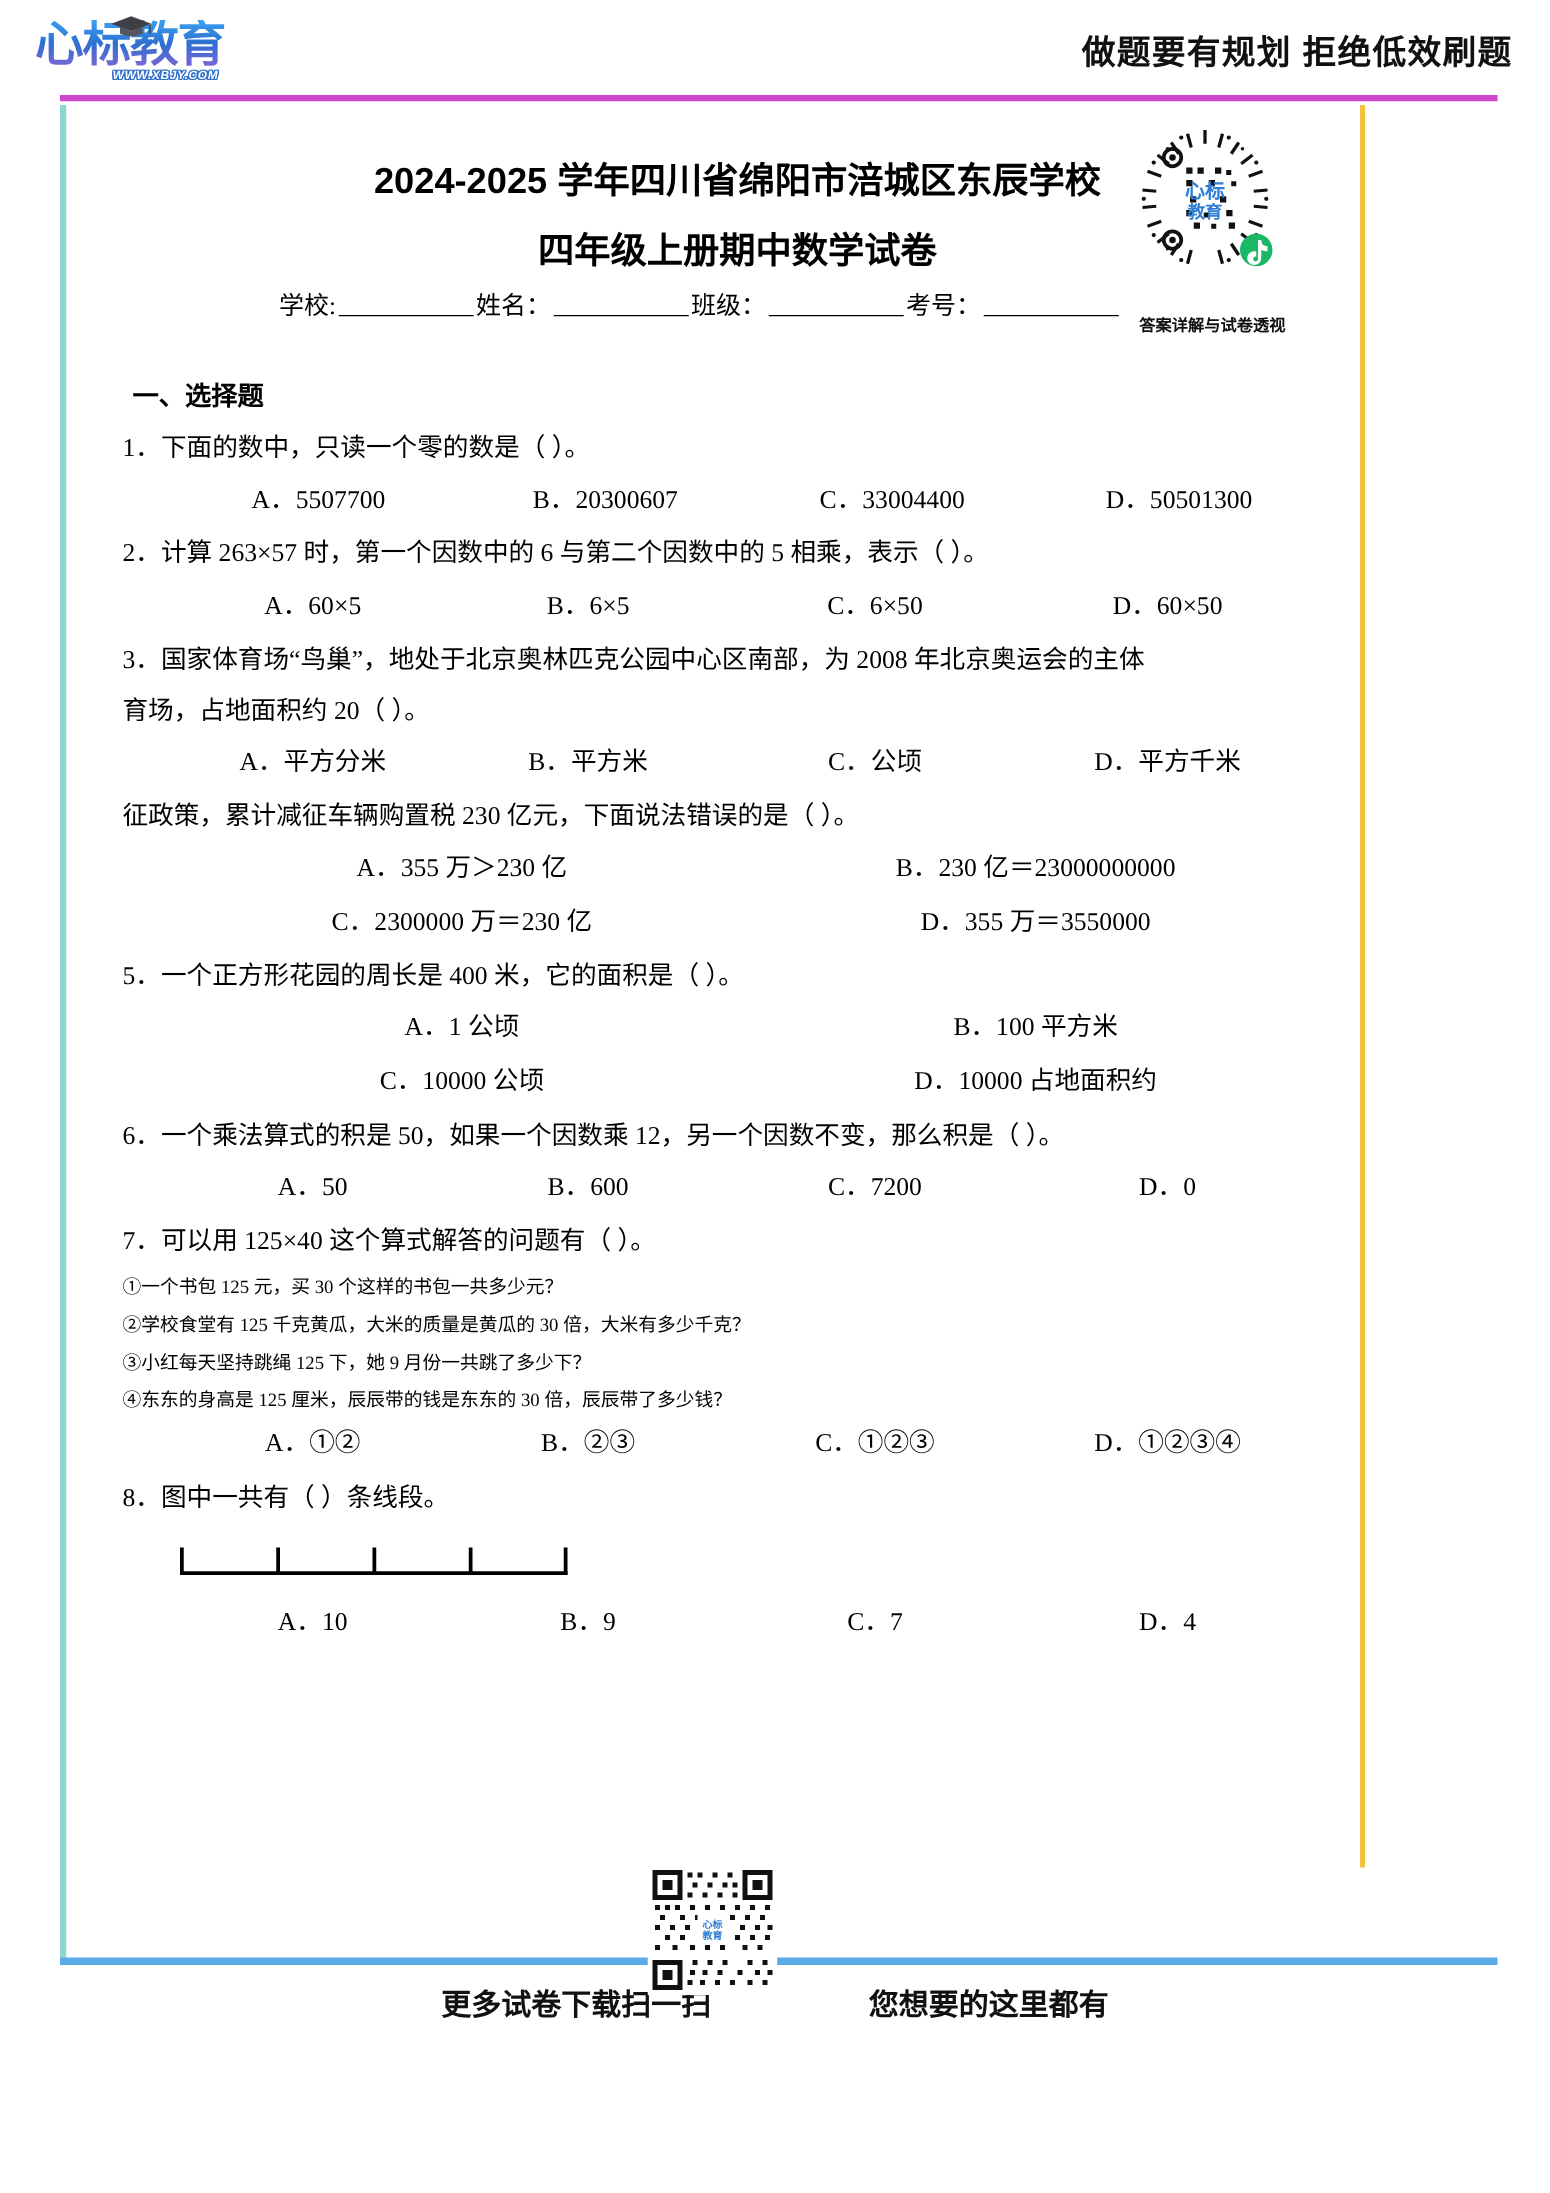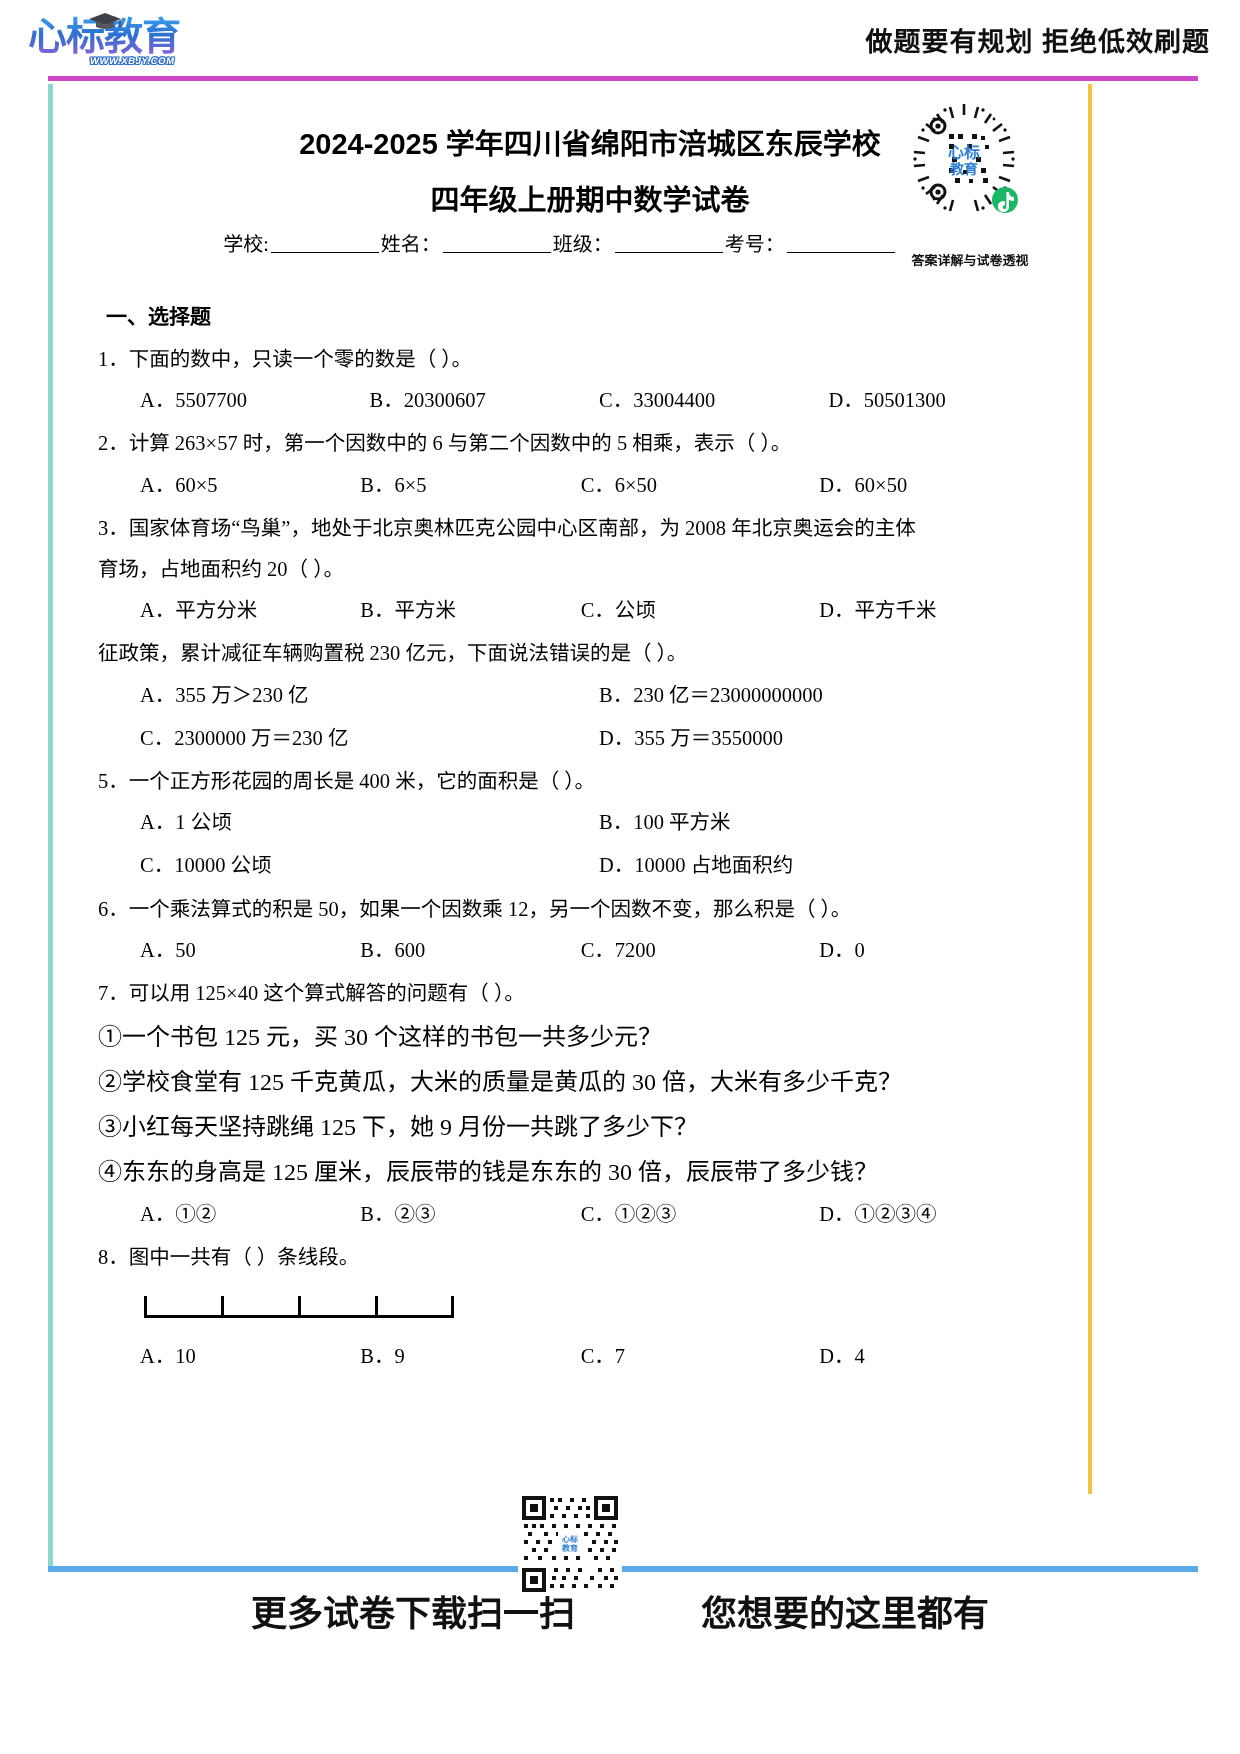--- a/index.html
+++ b/index.html
@@ -109,25 +109,25 @@
     font-family:"Liberation Sans","DejaVu Sans",sans-serif;
     font-weight:bold;font-size:21px;
     margin:0 0 13px 8px;
   }
   .q{
     font-size:20.5px;line-height:1.62;
     margin:0 0 8px 0;
   }
   .q-stem{ text-indent:0; }
   .sub{
-    font-size:24px;line-height:1.62;margin:0 0 6px 0;
+    font-size:15px;line-height:1.62;margin:0 0 6px 0;
   }
   .opts{
     display:flex;font-size:20.5px;line-height:1.62;
-    margin:6px 0 10px 0;padding-left:42px;
+    margin:6px 0 10px 0;padding-left:42px;text-align:center;
   }
   .opts.two-col > .opt{ width:50%; }
   .opts.four-col > .opt{ width:25%; }
   .opt{ white-space:nowrap; }
 
   
   .opts.w-a .opt:nth-child(1){width:24%;}
   .opts.w-a .opt:nth-child(2){width:24%;}
   .opts.w-a .opt:nth-child(3){width:26%;}
 
@@ -142,21 +142,21 @@
     position:absolute;bottom:8px;width:3px;height:22px;background:#000;
   }
 
   
   .footer{
     position:absolute;left:0;top:1584px;width:1240px;
     text-align:center;
   }
   .footer-text{
     font-family:Liberation Mono, monospace;
-    font-weight:bold;font-size:36px;color:#111;
+    font-weight:bold;font-size:24px;color:#111;
     white-space:nowrap;
     display:inline-block;
   }
   .footer-gap{ display:inline-block;width:118px; }
   .footer-qr{
     position:absolute;left:518px;top:-92px;width:104px;height:104px;
   }
 </style>
 </head>
 <body>

